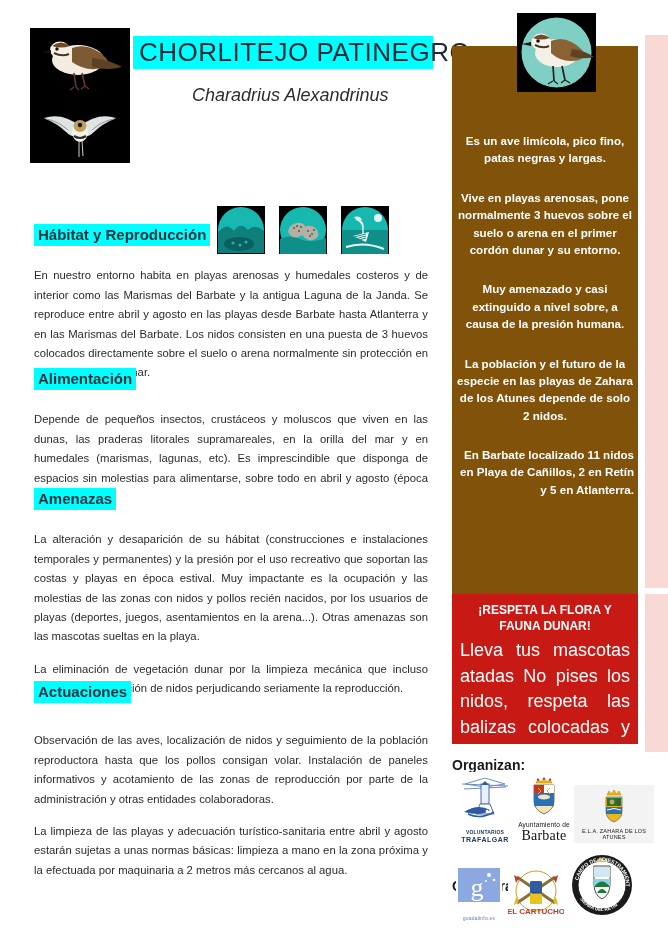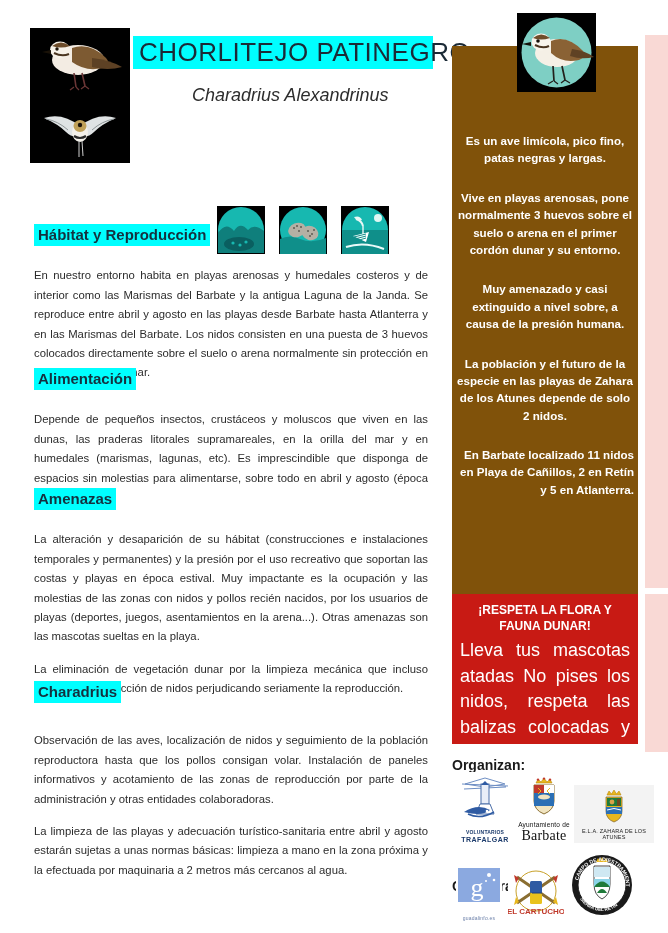--- a/index.html
+++ b/index.html
@@ -190,21 +190,21 @@
 
     <div class="section" style="top:488px;">
       <span class="sec-head">Amenazas</span>
       <div class="sec-body" style="margin-top:20px;">
         <p>La alteración y desaparición de su hábitat (construcciones e instalaciones temporales y permanentes) y la presión por el uso recreativo que soportan las costas y playas en época estival. Muy impactante es la ocupación y las molestias de las zonas con nidos y pollos recién nacidos, por los usuarios de playas (deportes, juegos, asentamientos en la arena...).  Otras amenazas son las mascotas sueltas en la playa.</p>
         <p>La eliminación de vegetación dunar por la limpieza mecánica que incluso provoca la destrucción de nidos perjudicando seriamente la reproducción.</p>
       </div>
     </div>
 
     <div class="section" style="top:681px;">
-      <span class="sec-head">Charadrius</span>
+      <span class="sec-head">Actuaciones</span>
       <div class="sec-body" style="margin-top:28px;">
         <p>Observación de las aves, localización de nidos y seguimiento de la población reproductora hasta que los pollos consigan volar. Instalación de paneles informativos y acotamiento de las zonas de reproducción por parte de la administración y otras entidades colaboradoras.</p>
         <p>La limpieza de las playas y adecuación turístico-sanitaria entre abril y agosto estarán sujetas a unas normas básicas: limpieza a mano en la zona próxima y la efectuada por maquinaria a 2 metros más cercanos al agua.</p>
       </div>
     </div>
   </div>
 
   <div class="pink-strip"></div>
   <div class="pink-strip2"></div>
 

